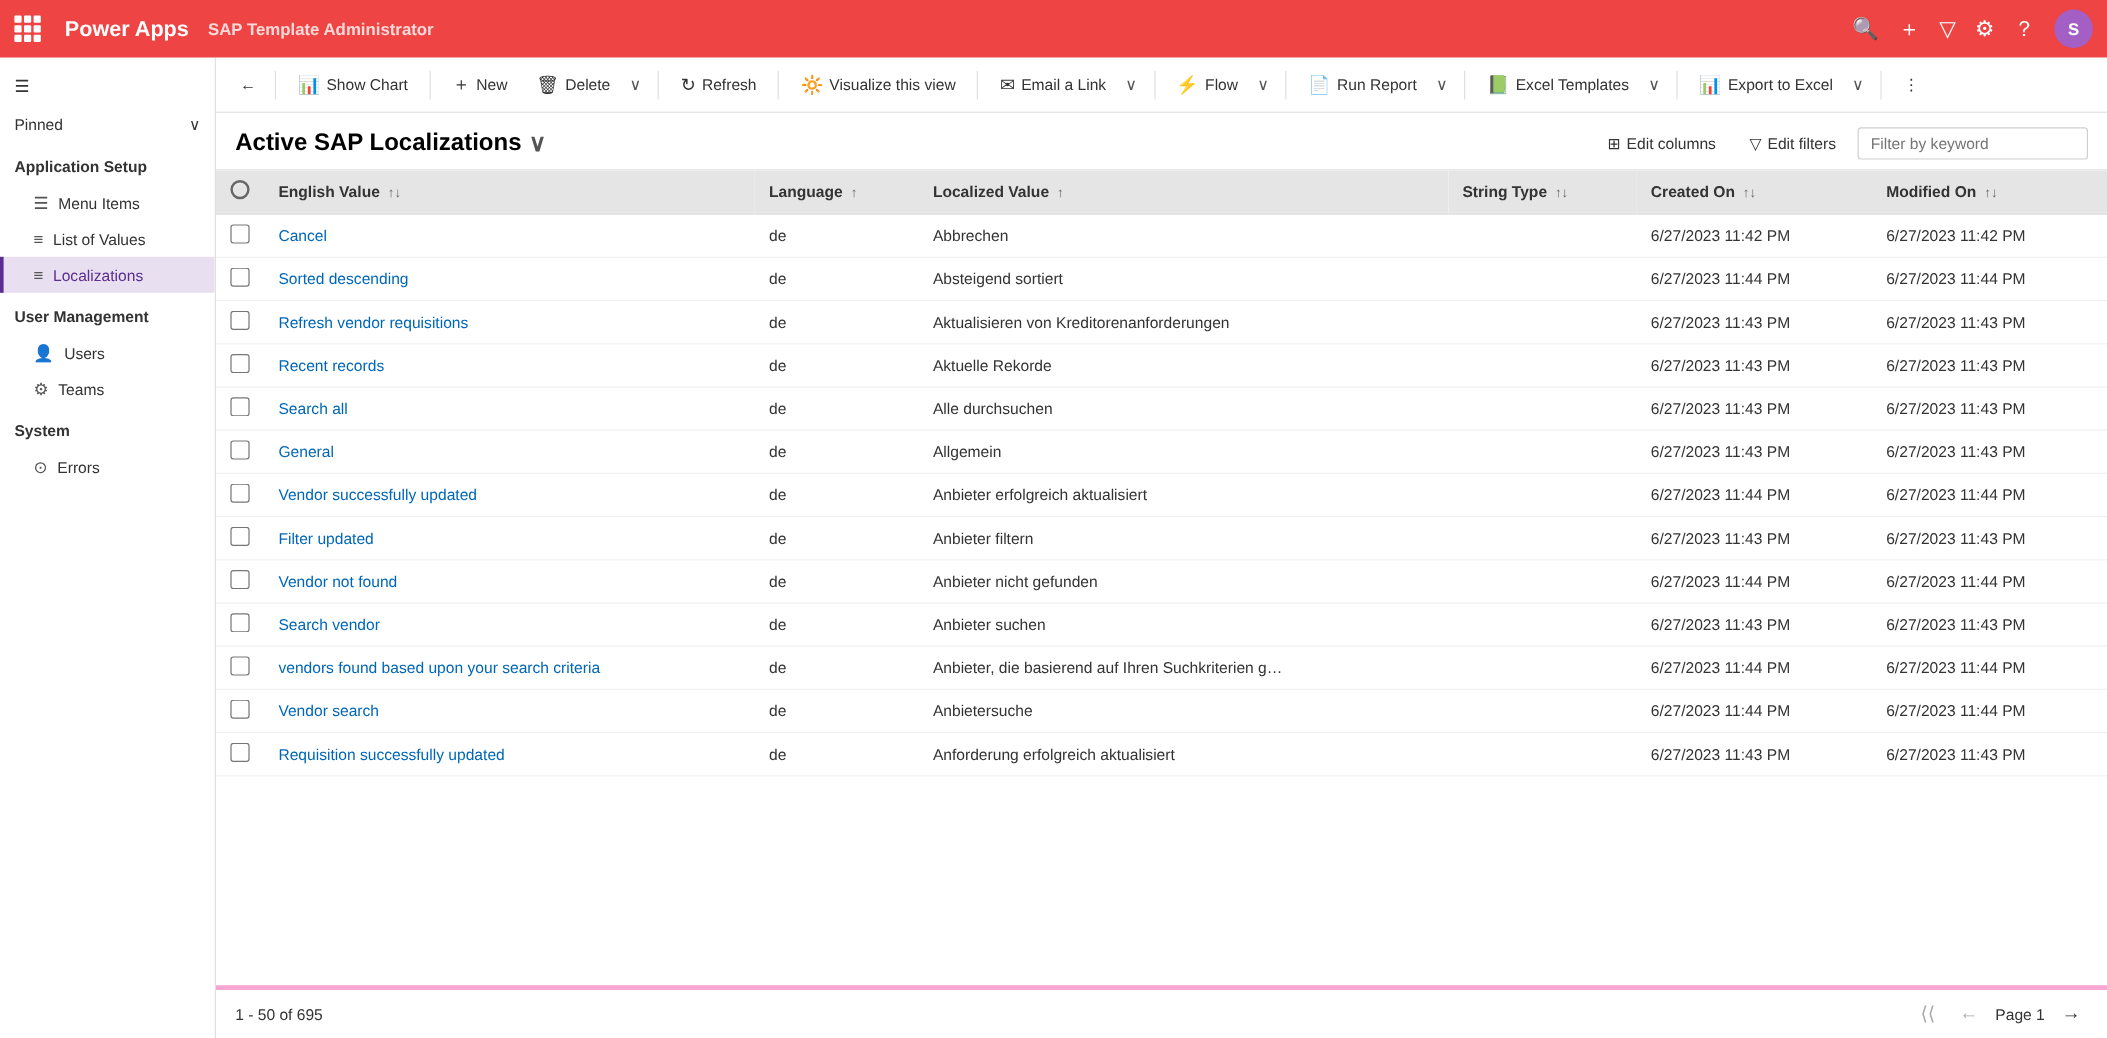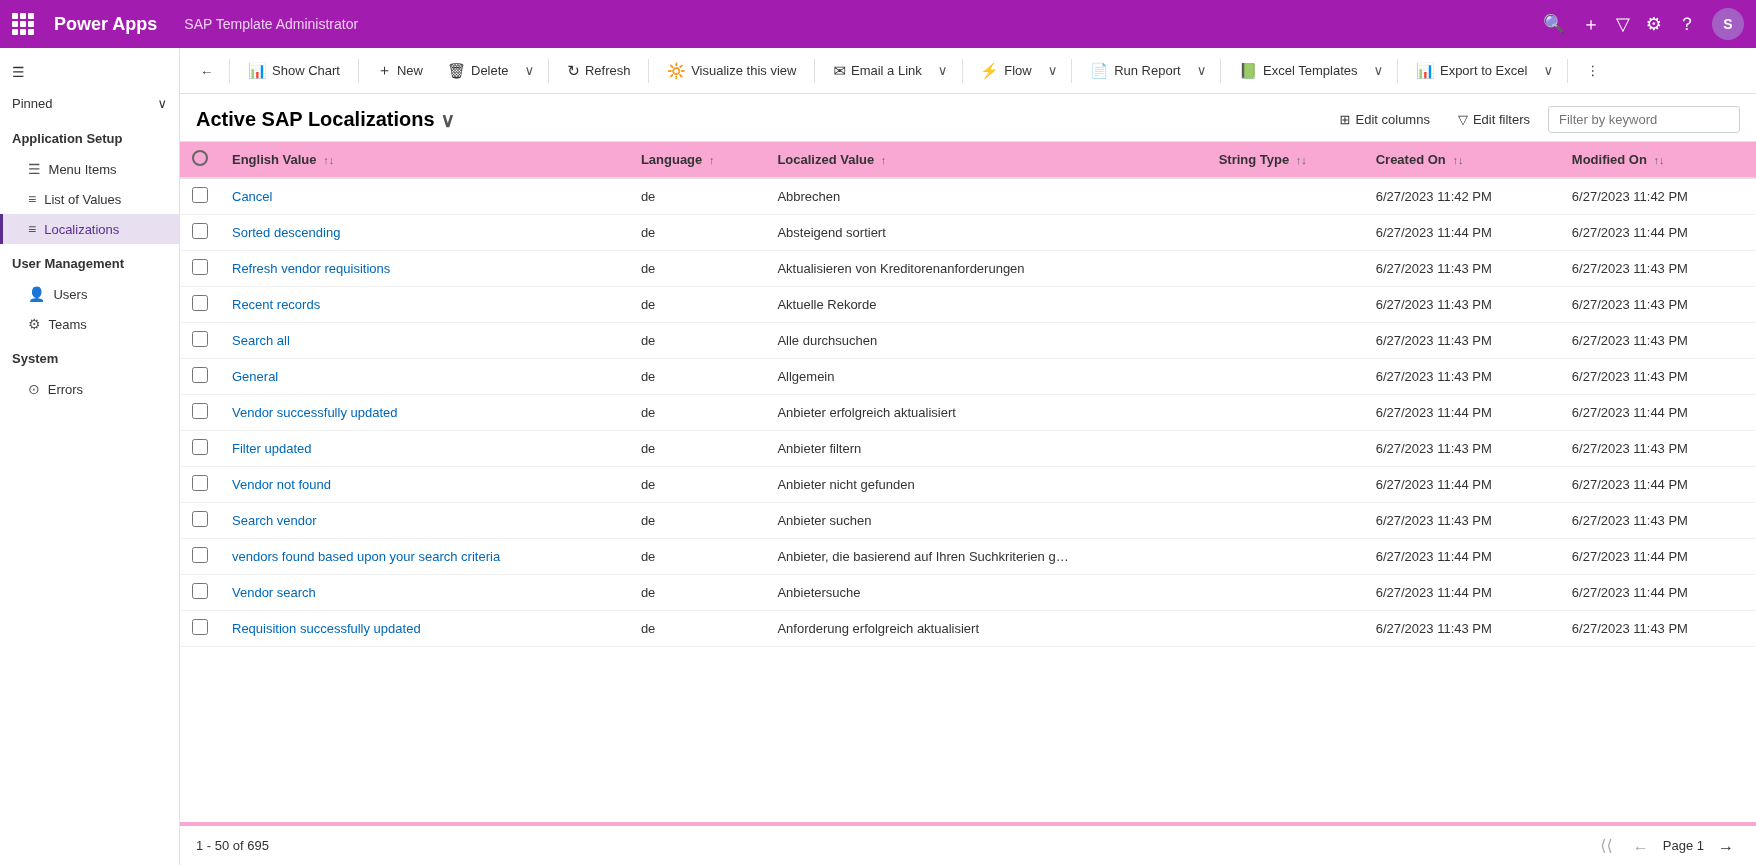--- a/index.html
+++ b/index.html
@@ -1,33 +1,33 @@
 <!DOCTYPE html>
 <html><head>
   <meta charset="utf-8">
   <style>
     * { box-sizing: border-box; margin: 0; padding: 0; }
     body { font-family: 'Segoe UI', sans-serif; font-size: 14px; background: #f3f2f1; display: flex; flex-direction: column; height: 100vh; overflow: hidden; }
 
     
     .top-bar {
-      background: #a21caf;
+      background: #ef4444;
       color: white;
       height: 48px;
       display: flex;
       align-items: center;
       padding: 0 12px;
       gap: 12px;
       flex-shrink: 0;
     }
     .top-bar-grid { display: flex; align-items: center; cursor: pointer; }
     .grid-icon { display: grid; grid-template-columns: repeat(3,6px); gap: 2px; }
     .grid-dot { width: 6px; height: 6px; background: white; border-radius: 1px; }
     .app-title { font-size: 18px; font-weight: 600; color: white; margin-left: 8px; }
-    .app-subtitle { font-size: 14px; color: rgba(255,255,255,0.8); margin-left: 15px; }
+    .app-subtitle { font-size: 14px; color: rgba(255,255,255,0.8); margin-left: 4px; font-weight: bold; }
     .top-bar-spacer { flex: 1; }
     .top-bar-icons { display: flex; align-items: center; gap: 16px; }
     .top-bar-icon { color: white; cursor: pointer; font-size: 18px; }
     .avatar { width: 32px; height: 32px; border-radius: 50%; background: #a45fc5; display: flex; align-items: center; justify-content: center; color: white; font-size: 14px; font-weight: 600; cursor: pointer; overflow: hidden; }
 
     
     .content-area { display: flex; flex: 1; overflow: hidden; }
 
     
     .sidebar {
@@ -98,21 +98,21 @@
     }
     .filter-keyword-input {
       border: 1px solid #d0d0d0; border-radius: 3px; padding: 5px 10px;
       font-size: 13px; width: 192px; outline: none;
     }
 
     
     .table-area { flex: 1; overflow: auto; }
     table { width: 100%; border-collapse: collapse; }
     thead th {
-      background: #f9a8d4;
+      background: #e5e5e5;
       position: sticky; top: 0;
       padding: 8px 12px;
       text-align: left;
       font-size: 13px; font-weight: 600; color: #333;
       border-bottom: 2px solid #e0e0e0;
       white-space: nowrap;
       z-index: 1;
     }
     thead th:first-child { width: 40px; }
     th .sort-icon { color: #666; font-size: 11px; margin-left: 3px; }

